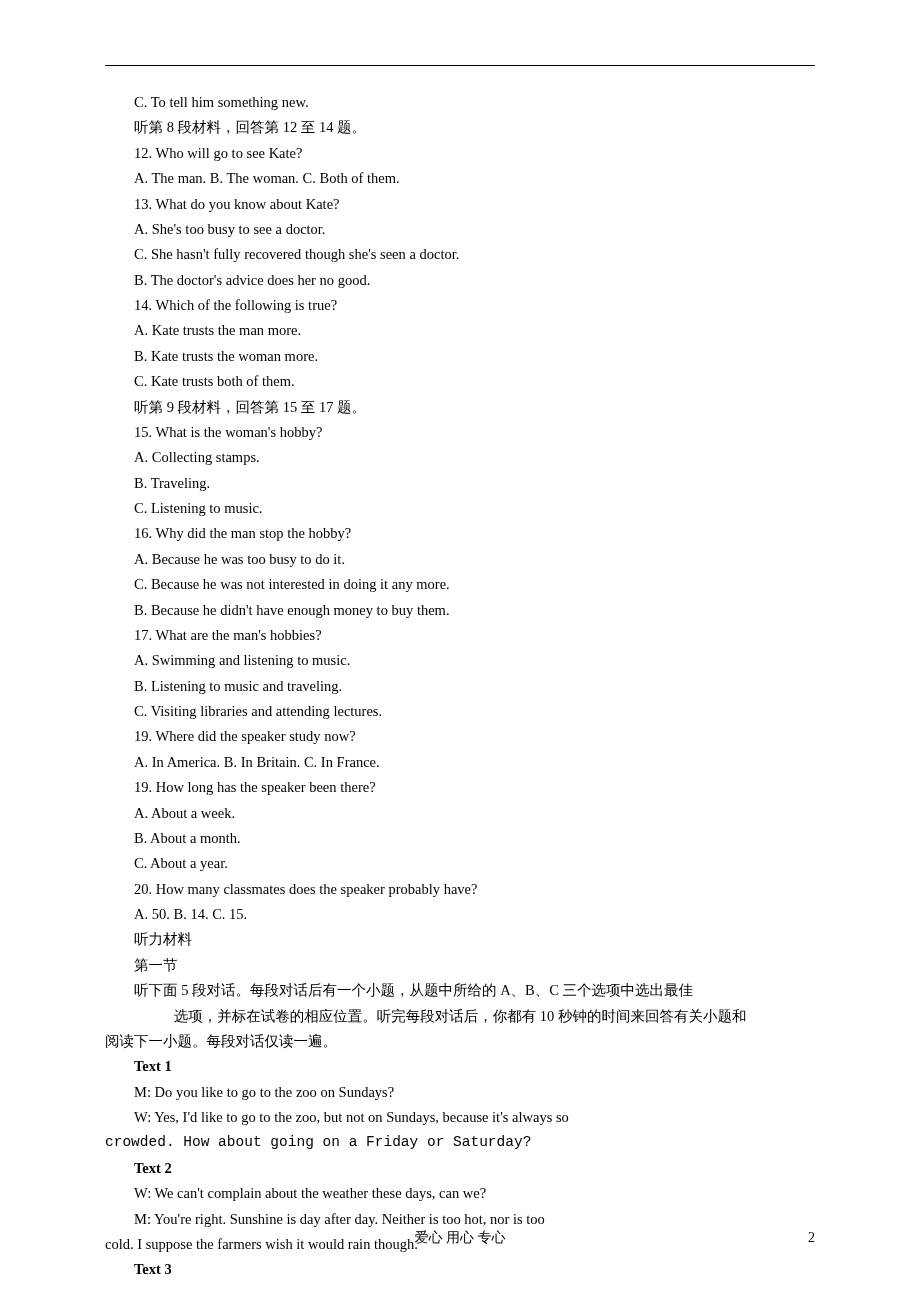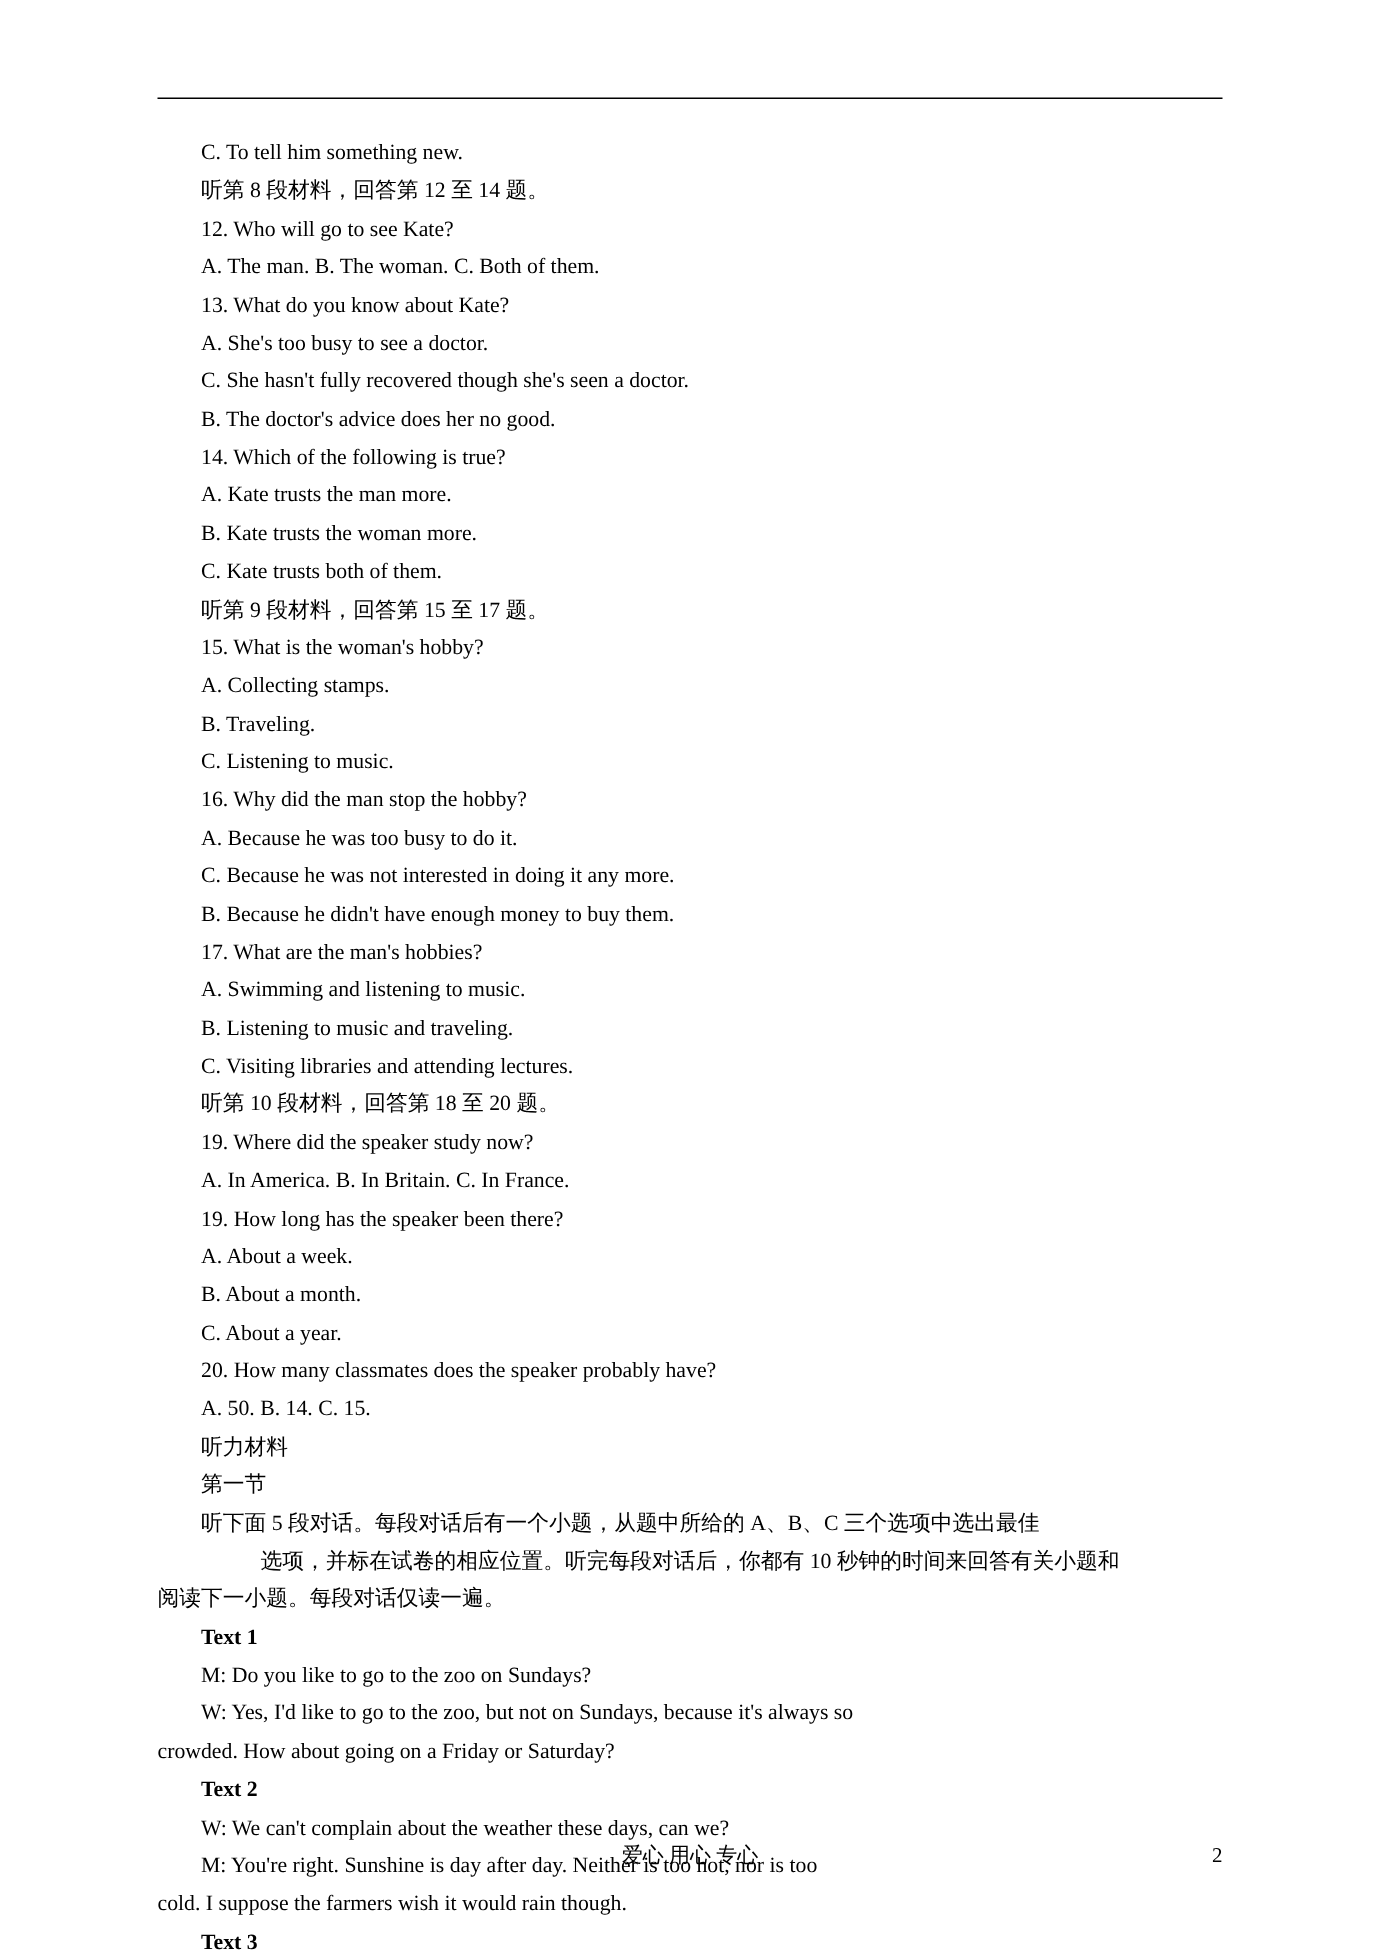--- a/index.html
+++ b/index.html
@@ -73,38 +73,37 @@
       <p class="indent">B. Traveling.</p>
       <p class="indent">C. Listening to music.</p>
       <p class="indent">16. Why did the man stop the hobby?</p>
       <p class="indent">A. Because he was too busy to do it.</p>
       <p class="indent">C. Because he was not interested in doing it any more.</p>
       <p class="indent">B. Because he didn't have enough money to buy them.</p>
       <p class="indent">17. What are the man's hobbies?</p>
       <p class="indent">A. Swimming and listening to music.</p>
       <p class="indent">B. Listening to music and traveling.</p>
       <p class="indent">C. Visiting libraries and attending lectures.</p>
-      <p class="indent">听第 10 段材料，回答第 18 至 20 题。</p>
       <p class="indent">19. Where did the speaker study now?</p>
       <p class="indent">A. In America.  B. In Britain.  C. In France.</p>
       <p class="indent">19. How long has the speaker been there?</p>
       <p class="indent">A. About a week.</p>
       <p class="indent">B. About a month.</p>
       <p class="indent">C. About a year.</p>
       <p class="indent">20. How many classmates does the speaker probably have?</p>
       <p class="indent">A. 50.  B. 14.  C. 15.</p>
       <p class="indent">听力材料</p>
       <p class="indent">第一节</p>
       <p class="indent">听下面 5 段对话。每段对话后有一个小题，从题中所给的 A、B、C 三个选项中选出最佳</p>
       <p class="noindent" style="text-indent: 0px; padding-left: 0px; text-align: center;">选项，并标在试卷的相应位置。听完每段对话后，你都有 10 秒钟的时间来回答有关小题和</p>
       <p class="noindent" style="text-indent: 0px; padding-left: 0px;">阅读下一小题。每段对话仅读一遍。</p>
       <p class="indent bold">Text 1</p>
       <p class="indent">M: Do you like to go to the zoo on Sundays?</p>
       <p class="indent">W: Yes, I'd like to go to the zoo, but not on Sundays, because it's always so</p>
-      <p class="noindent" style="text-indent: 0px; padding-left: 0px;">crowded. How about going on a Friday or Saturday?</p>
+      <p class="noindent" style="text-indent: 0px; padding-left: 0px; font-family: Liberation Mono, monospace;">crowded. How about going on a Friday or Saturday?</p>
       <p class="indent bold">Text 2</p>
       <p class="indent">W: We can't complain about the weather these days, can we?</p>
       <p class="indent">M: You're right. Sunshine is day after day. Neither is too hot, nor is too</p>
       <p class="noindent" style="text-indent: 0px; padding-left: 0px;">cold. I suppose the farmers wish it would rain though.</p>
       <p class="indent bold">Text 3</p>
     </div>
   <div class="footer">
     <span>爱心    用心    专心</span>
     <span class="pagenum">2</span>
   </div>

